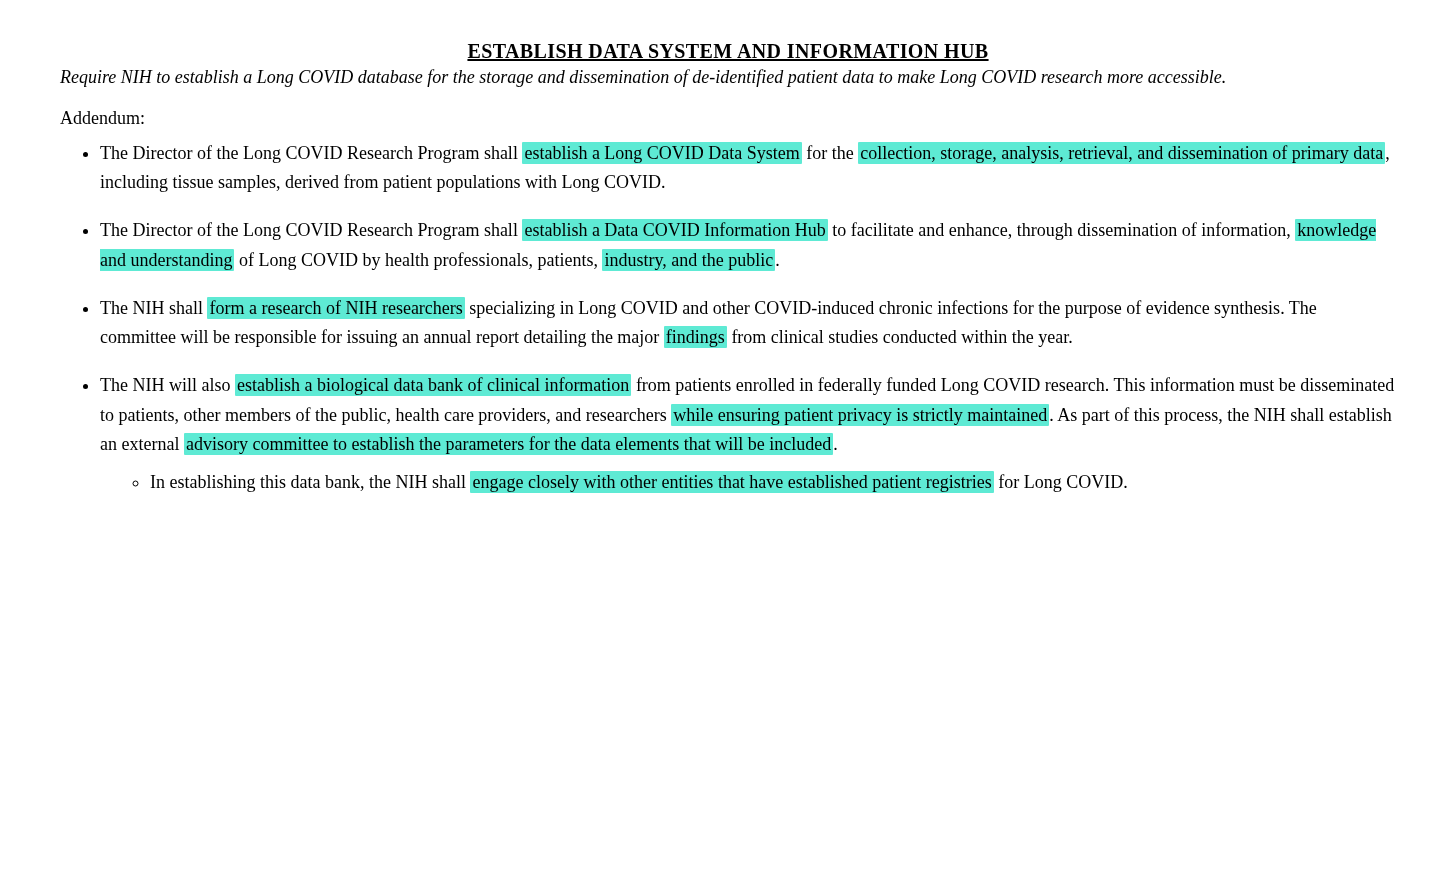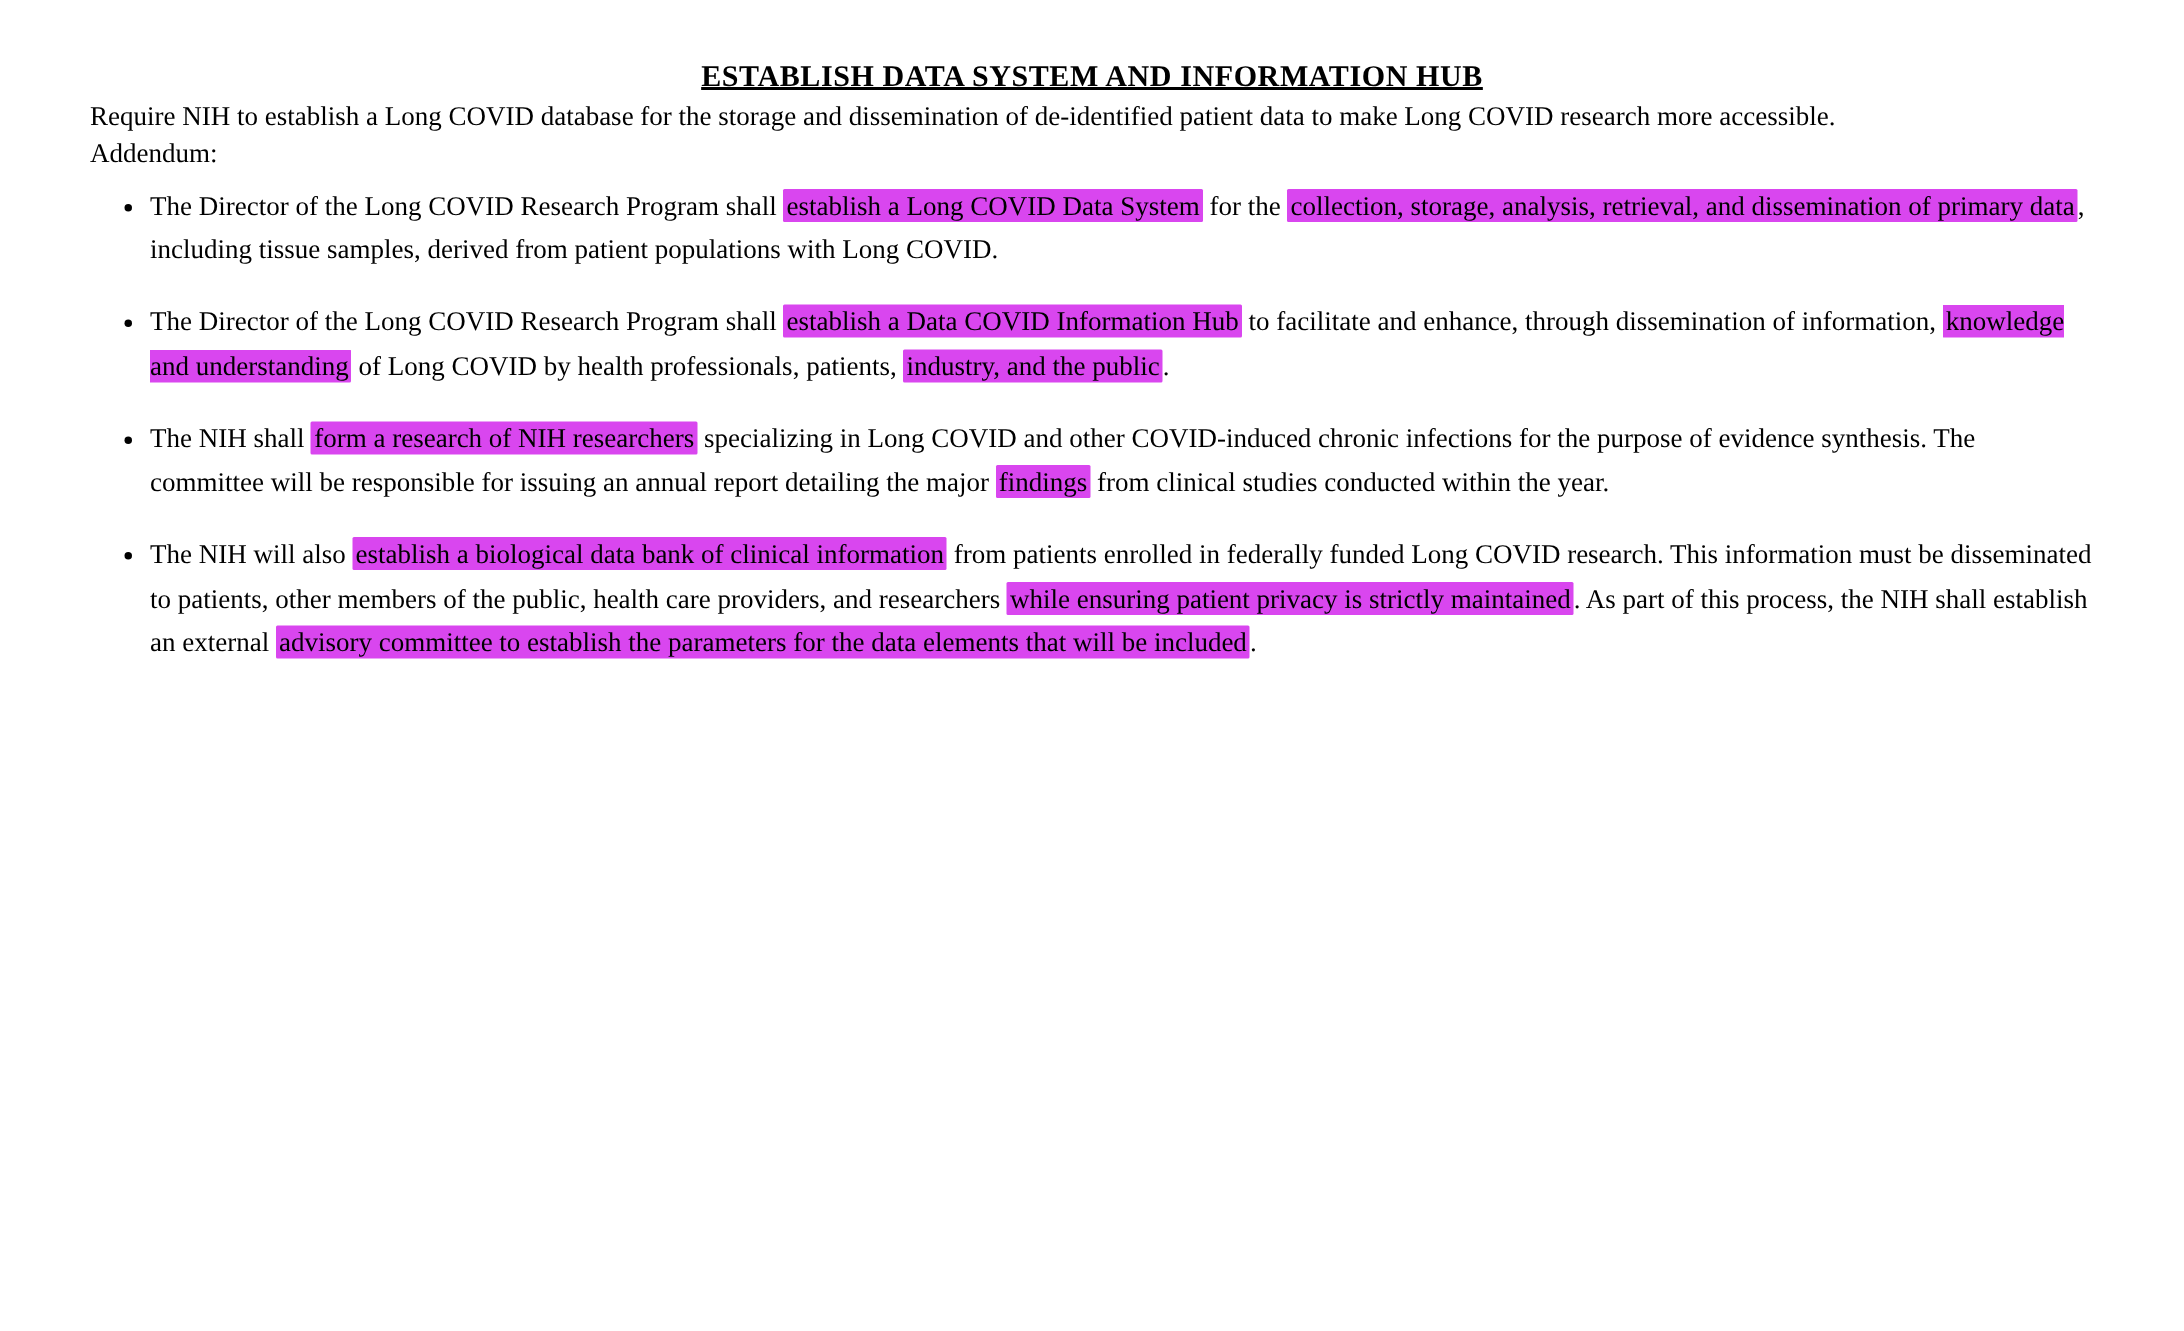--- a/index.html
+++ b/index.html
@@ -20,21 +20,23 @@
 
     .page-title {
       text-align: center;
       font-weight: bold;
       text-decoration: underline;
       font-size: 20px;
       letter-spacing: 0.02em;
     }
 
     .intro-italic {
+      font-style: italic;
       font-size: 18px;
+      margin-bottom: 16px;
       line-height: 1.6;
     }
 
     .addendum-label {
       font-weight: normal;
       font-size: 18px;
       margin-bottom: 10px;
     }
 
     .bullet-list {
@@ -55,21 +57,21 @@
       margin-top: 8px;
     }
 
     .sub-list > li {
       margin-bottom: 6px;
       line-height: 1.65;
       font-size: 18px;
     }
 
     .highlight {
-      background-color: #d946ef;
+      background-color: #5eead4;
       padding: 1px 2px;
       border-radius: 1px;
       text-align: right;
     }
   </style>
 </head>
 <body>
 
 <h1 class="page-title">ESTABLISH DATA SYSTEM AND INFORMATION HUB</h1>
 
@@ -86,14 +88,19 @@
   <li>
     <span>The Director of the Long COVID Research Program shall <span class="highlight">establish a Data COVID Information Hub</span> to facilitate and enhance, through dissemination of information, <span class="highlight">knowledge and understanding</span> of Long COVID by health professionals, patients, <span class="highlight">industry, and the public</span>.</span>
   </li>
 
   <li>
     <span>The NIH shall <span class="highlight">form a research of NIH researchers</span> specializing in Long COVID and other COVID-induced chronic infections for the purpose of evidence synthesis. The committee will be responsible for issuing an annual report detailing the major <span class="highlight">findings</span> from clinical studies conducted within the year.</span>
   </li>
 
   <li>
     <span>The NIH will also <span class="highlight">establish a biological data bank of clinical information</span> from patients enrolled in federally funded Long COVID research. This information must be disseminated to patients, other members of the public, health care providers, and researchers <span class="highlight">while ensuring patient privacy is strictly maintained</span>. As part of this process, the NIH shall establish an external <span class="highlight">advisory committee to establish the parameters for the data elements that will be included</span>.</span>
+    <ul class="sub-list">
+      <li>
+        <span>In establishing this data bank, the NIH shall <span class="highlight">engage closely with other entities that have established patient registries</span> for Long COVID.</span>
+      </li>
+    </ul>
   </li>
 </ul>
 
 </body></html>

